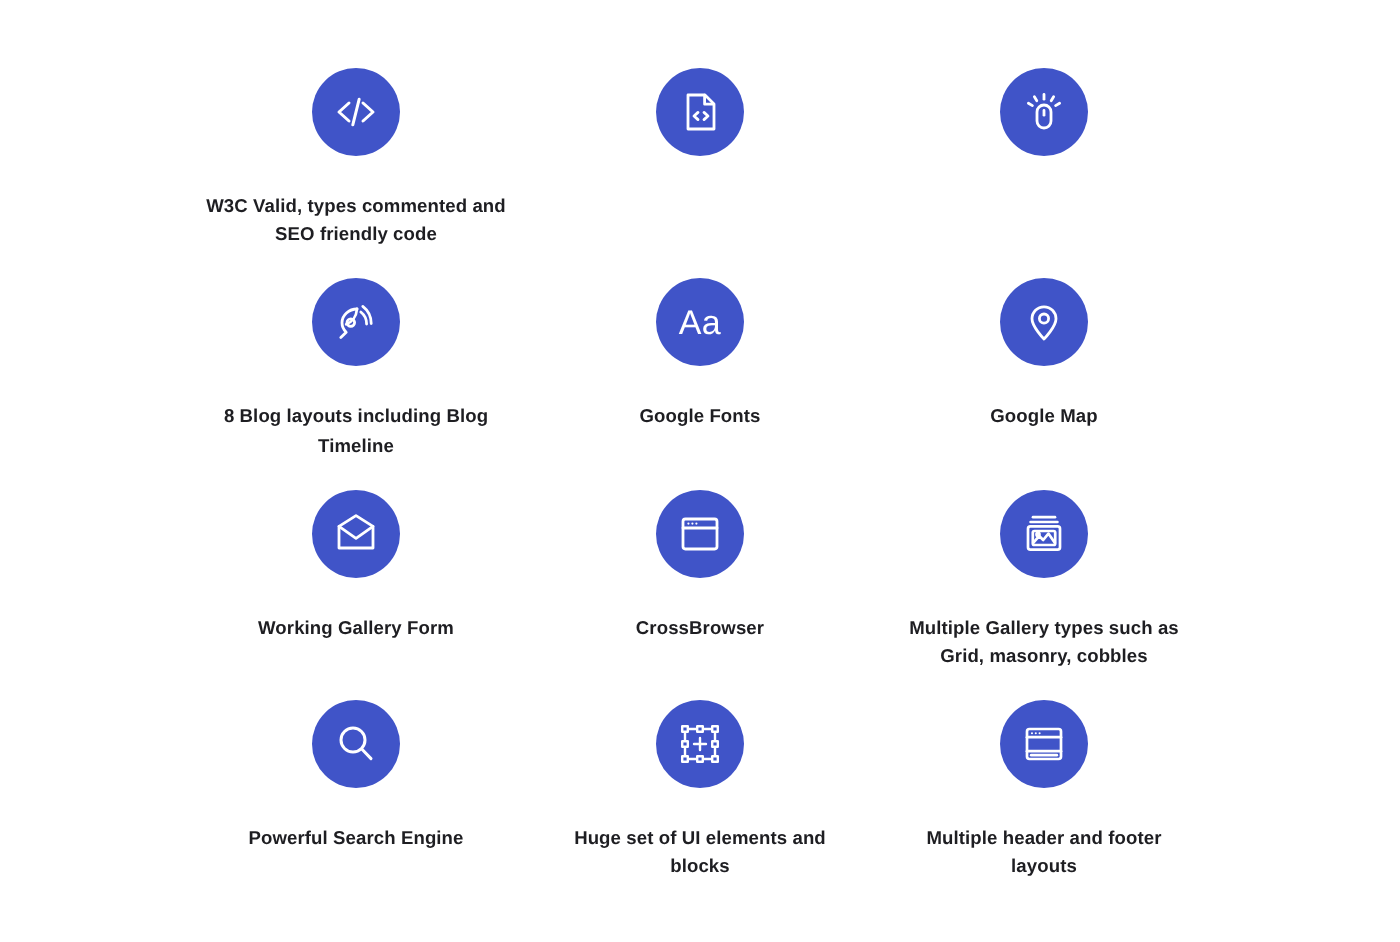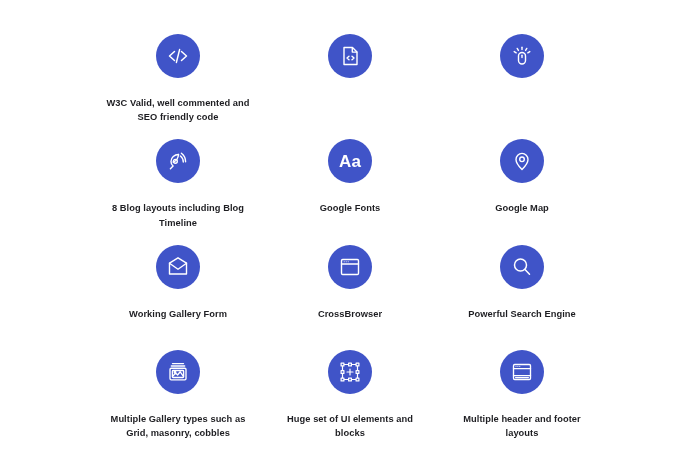--- a/index.html
+++ b/index.html
@@ -44,21 +44,21 @@
   }
   .icon-circle svg {
     display: block;
   }
   .icon-circle .glyph-text {
     color: #ffffff;
     font-family: "Liberation Sans", sans-serif;
     font-size: 17px;
     line-height: 1;
     letter-spacing: 0.2px;
-    font-weight: 700;
+    font-weight: 400;
   }
   .feature-label {
     margin-top: 18px;
     font-size: 9.3px;
     line-height: 1.55;
     font-weight: bold;
     color: #1e1e22;
     max-width: 150px;
     letter-spacing: 0.05px;
   }
@@ -69,21 +69,21 @@
 <div id="feature-grid">
 
   <div class="feature-item">
     <div class="icon-circle">
       <svg width="26" height="26" viewBox="0 0 26 26" fill="none" stroke="#ffffff" stroke-width="1.5" stroke-linecap="round" stroke-linejoin="round">
         <polyline points="9.5,8.5 4.5,13 9.5,17.5"></polyline>
         <polyline points="16.5,8.5 21.5,13 16.5,17.5"></polyline>
         <line x1="14.6" y1="6.6" x2="11.4" y2="19.4"></line>
       </svg>
     </div>
-    <div class="feature-label">W3C Valid, well commented and SEO friendly code</div>
+    <div class="feature-label">W3C Valid, types commented and SEO friendly code</div>
   </div>
 
   <div class="feature-item">
     <div class="icon-circle">
       <svg width="26" height="26" viewBox="0 0 26 26" fill="none" stroke="#ffffff" stroke-width="1.4" stroke-linecap="round" stroke-linejoin="round">
         <path d="M7 4.5 h8.5 L20 9 v12.5 H7 Z"></path>
         <polyline points="15.3,4.6 15.3,9.1 19.8,9.1"></polyline>
         <polyline points="12,13.2 10,15 12,16.8"></polyline>
         <polyline points="15,13.2 17,15 15,16.8"></polyline>
       </svg>
@@ -152,40 +152,40 @@
         <circle cx="7.2" cy="7.8" r="0.55" fill="#ffffff" stroke="none"></circle>
         <circle cx="9.2" cy="7.8" r="0.55" fill="#ffffff" stroke="none"></circle>
         <circle cx="11.2" cy="7.8" r="0.55" fill="#ffffff" stroke="none"></circle>
       </svg>
     </div>
     <div class="feature-label">CrossBrowser</div>
   </div>
 
   <div class="feature-item">
     <div class="icon-circle">
-      <svg width="26" height="26" viewBox="0 0 26 26" fill="none" stroke="#ffffff" stroke-width="1.5" stroke-linecap="round" stroke-linejoin="round">
-        <circle cx="11.5" cy="11" r="6"></circle>
-        <line x1="16.0" y1="15.6" x2="20.5" y2="20.3"></line>
-      </svg>
-    </div>
-    <div class="feature-label">Powerful Search Engine</div>
-  </div>
-
-  <div class="feature-item">
-    <div class="icon-circle">
       <svg width="26" height="26" viewBox="0 0 26 26" fill="none" stroke="#ffffff" stroke-width="1.35" stroke-linecap="round" stroke-linejoin="round">
         <line x1="7.5" y1="4.6" x2="18.5" y2="4.6"></line>
         <line x1="6.3" y1="7.0" x2="19.7" y2="7.0"></line>
         <rect x="5" y="9.2" width="16" height="11.6" rx="1.2"></rect>
         <rect x="7.4" y="11.5" width="11.2" height="7" rx="0.8"></rect>
         <polyline points="7.6,17.4 10.6,14.0 12.6,16.0 15.2,12.8 18.4,17.4"></polyline>
         <circle cx="10.0" cy="13.2" r="0.75"></circle>
       </svg>
     </div>
     <div class="feature-label">Multiple Gallery types such as Grid, masonry, cobbles</div>
+  </div>
+
+  <div class="feature-item">
+    <div class="icon-circle">
+      <svg width="26" height="26" viewBox="0 0 26 26" fill="none" stroke="#ffffff" stroke-width="1.5" stroke-linecap="round" stroke-linejoin="round">
+        <circle cx="11.5" cy="11" r="6"></circle>
+        <line x1="16.0" y1="15.6" x2="20.5" y2="20.3"></line>
+      </svg>
+    </div>
+    <div class="feature-label">Powerful Search Engine</div>
   </div>
 
   <div class="feature-item">
     <div class="icon-circle">
       <svg width="26" height="26" viewBox="0 0 26 26" fill="none" stroke="#ffffff" stroke-width="1.2" stroke-linecap="round" stroke-linejoin="round">
         <rect x="5.5" y="5.5" width="15" height="15"></rect>
         <line x1="13" y1="10" x2="13" y2="16"></line>
         <line x1="10" y1="13" x2="16" y2="13"></line>
         <rect x="4.1" y="4.1" width="2.8" height="2.8" fill="#4054c8"></rect>
         <rect x="11.6" y="4.1" width="2.8" height="2.8" fill="#4054c8"></rect>

